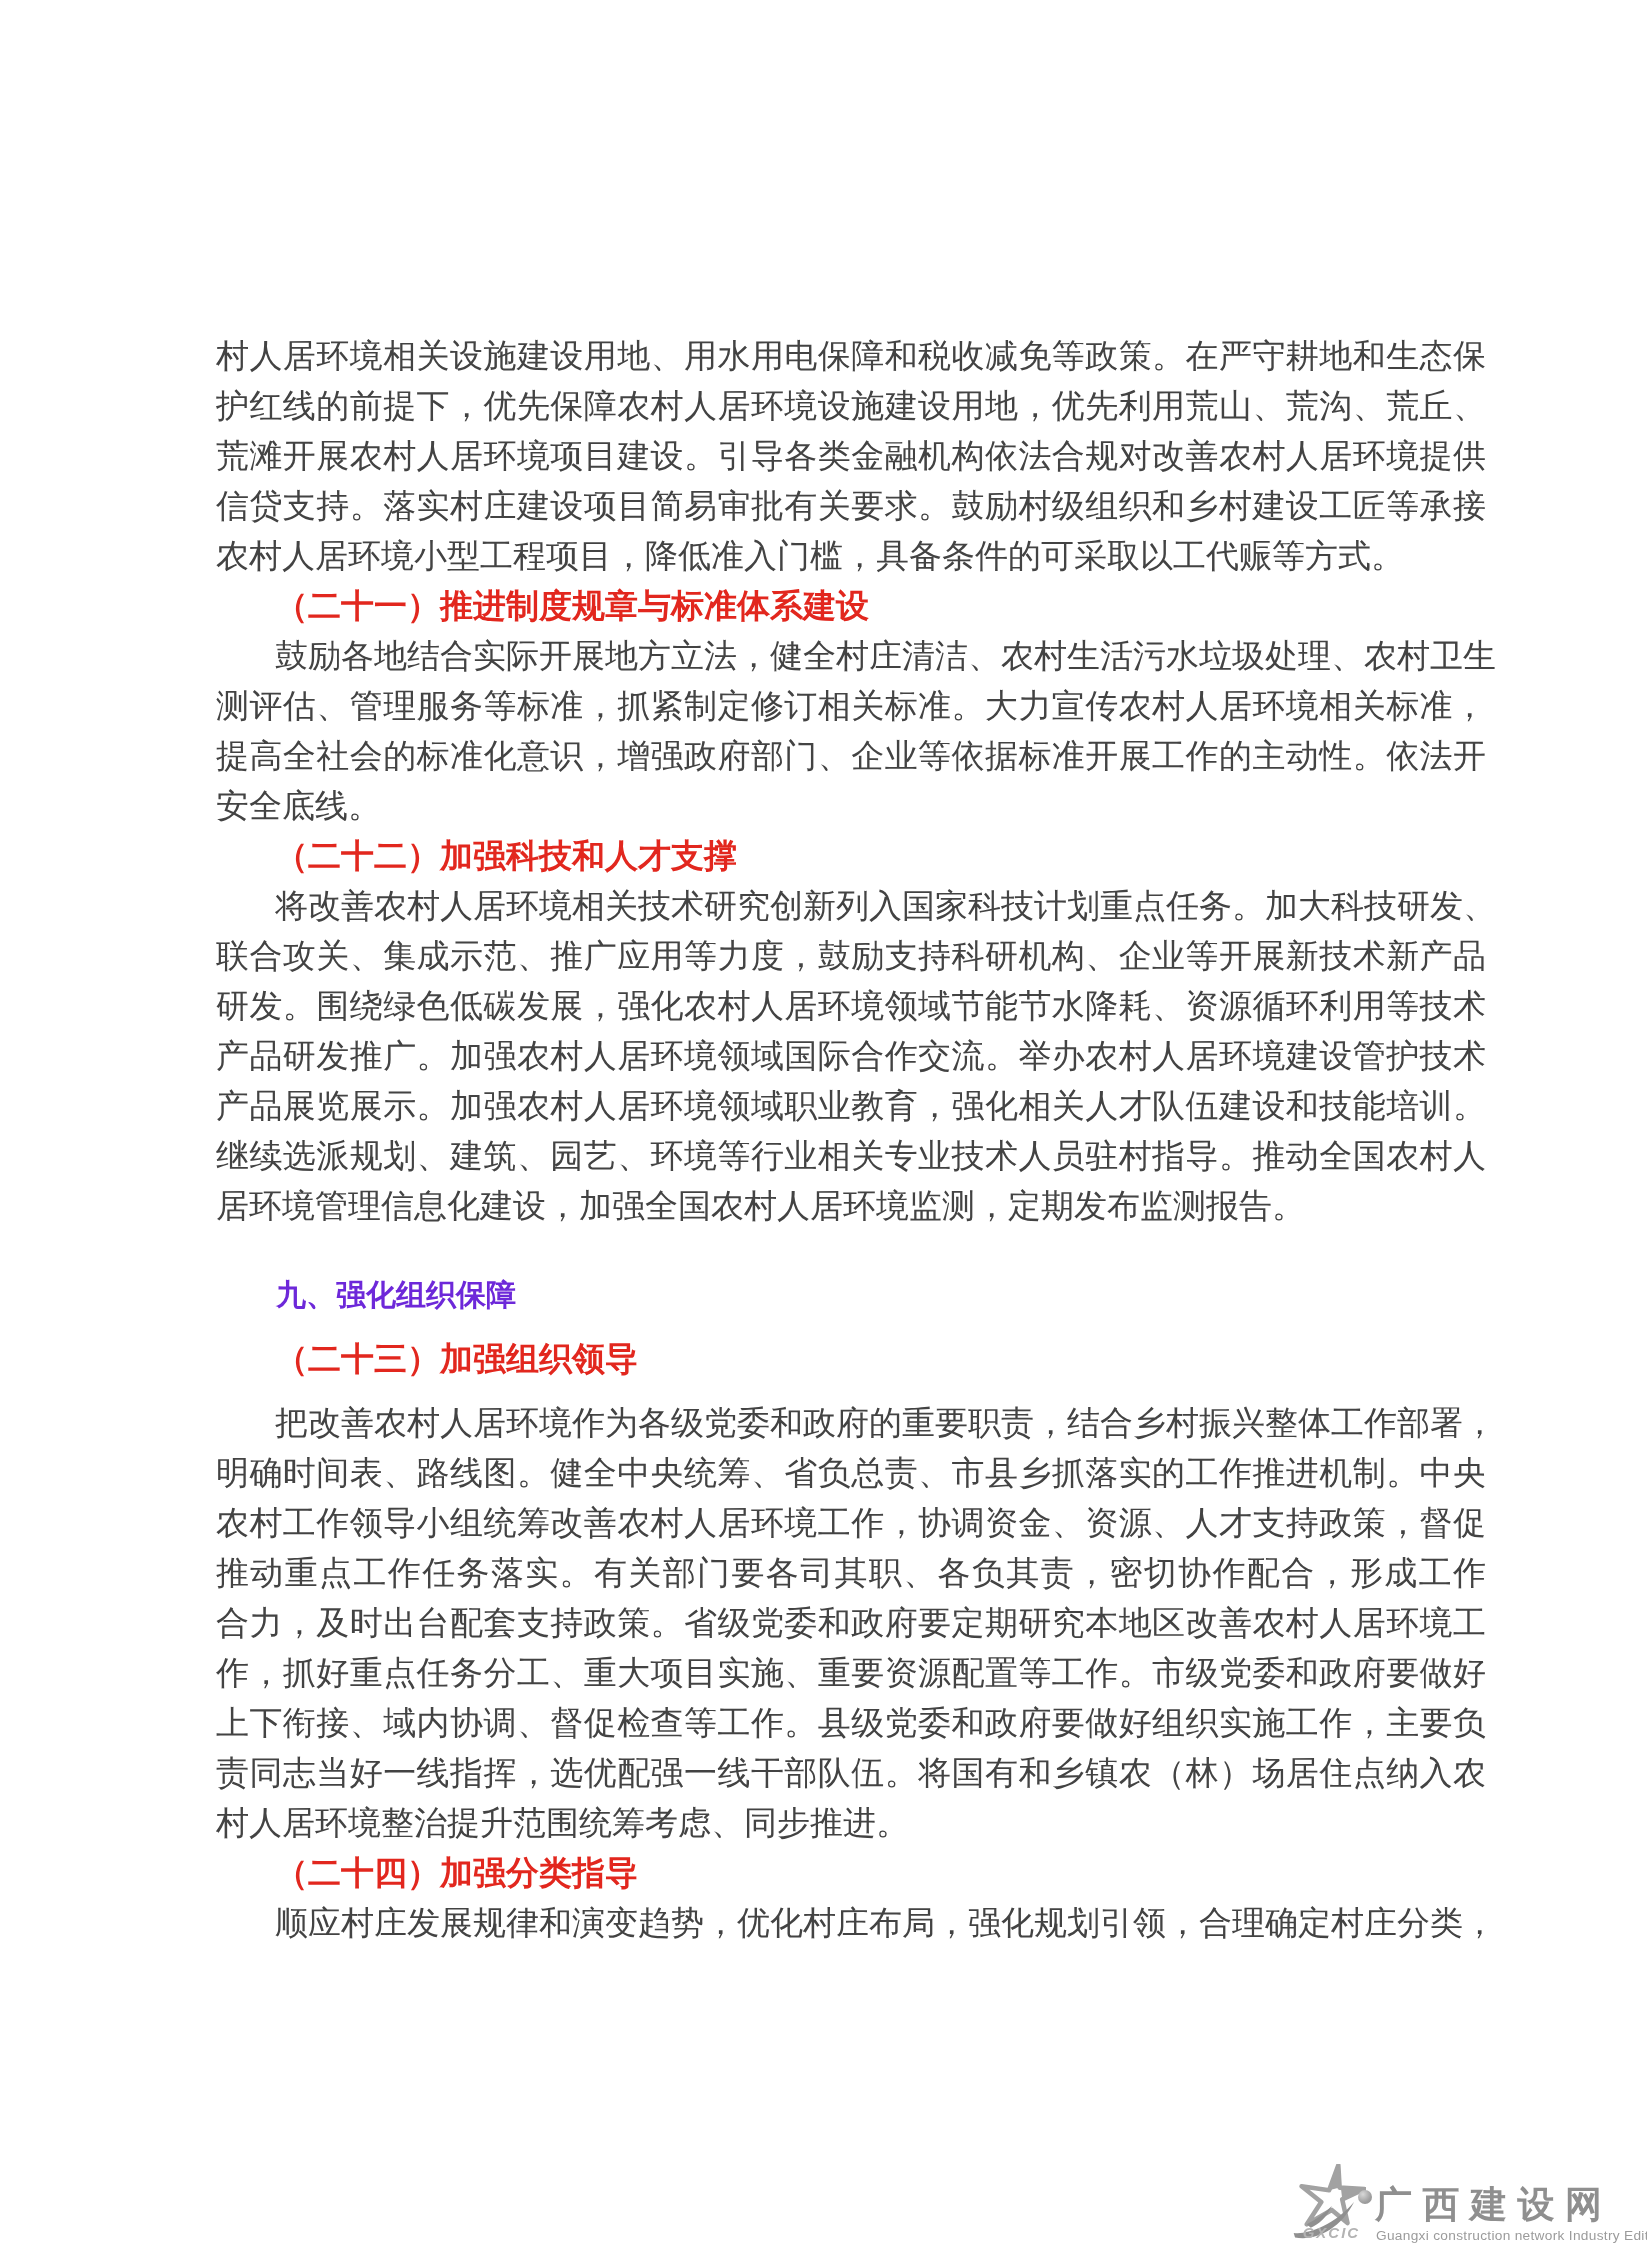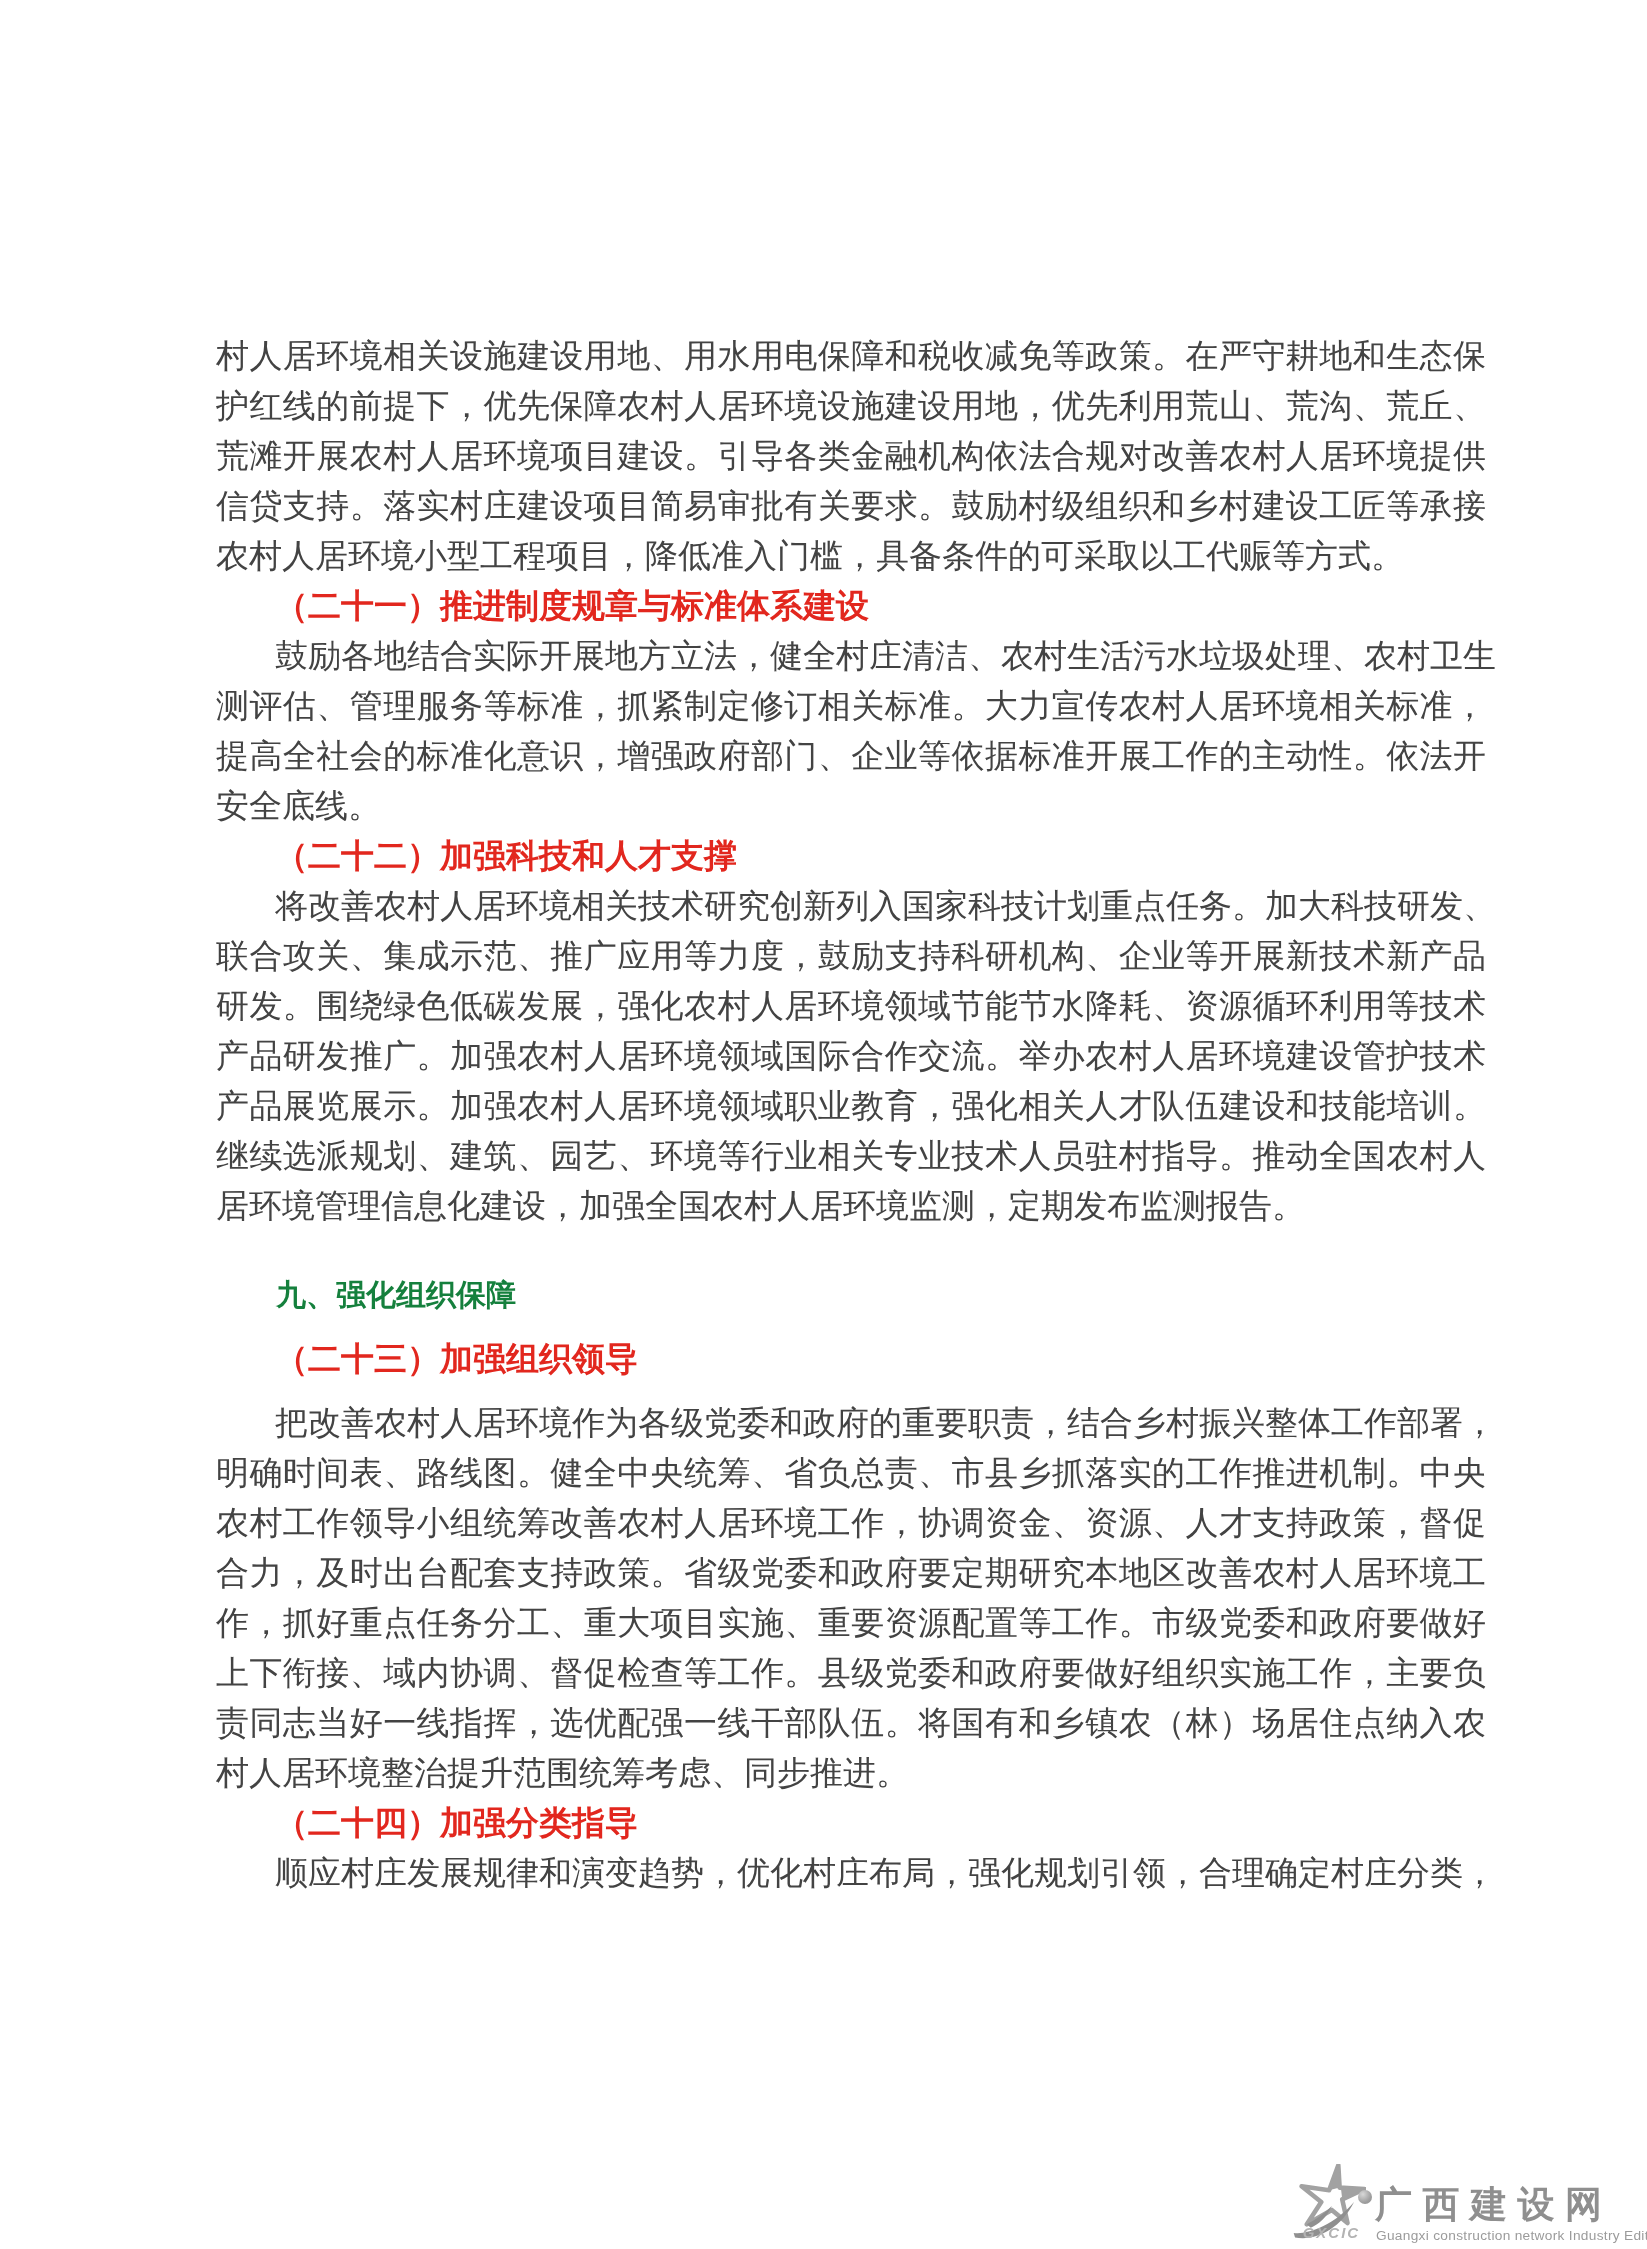--- a/index.html
+++ b/index.html
@@ -18,21 +18,21 @@
   }
   .line.last{text-align-last:left;}
   .line.indent{padding-left:59px;}
   .section-heading{
     height:50px;line-height:50px;font-size:33px;padding-left:59px;
     font-family:"Liberation Serif","DejaVu Serif",serif;
     font-weight:bold;color:#e2271e;white-space:nowrap;
   }
   .chapter-heading{
     height:50px;line-height:50px;font-size:30px;padding-left:60px;
-    font-weight:bold;color:#15803d;white-space:nowrap;
+    font-weight:bold;color:#6d28d9;white-space:nowrap;
     margin-top:39px;margin-bottom:13.7px;
   }
   .section-heading.after-chapter{margin-bottom:14px;}
   #watermark{
     position:absolute;left:1287px;top:2164px;width:353px;height:82px;
   }
   #wm-star{position:absolute;left:0;top:0;width:79px;height:82px;}
   #wm-ball{position:absolute;left:71px;top:26px;width:14.4px;height:14.4px;border-radius:50%;
     background:#a8a8a8;
     background:radial-gradient(circle at 35% 30%, #d8d8d8 0%, #a0a0a0 60%, #8c8c8c 100%);}
@@ -80,20 +80,21 @@
       <div class="line">产品展览展示。加强农村人居环境领域职业教育，强化相关人才队伍建设和技能培训。</div>
       <div class="line">继续选派规划、建筑、园艺、环境等行业相关专业技术人员驻村指导。推动全国农村人</div>
       <div class="line last">居环境管理信息化建设，加强全国农村人居环境监测，定期发布监测报告。</div>
     </div>
     <div class="chapter-heading">九、强化组织保障</div>
     <div class="section-heading after-chapter">（二十三）加强组织领导</div>
     <div>
       <div class="line indent">把改善农村人居环境作为各级党委和政府的重要职责，结合乡村振兴整体工作部署，</div>
       <div class="line">明确时间表、路线图。健全中央统筹、省负总责、市县乡抓落实的工作推进机制。中央</div>
       <div class="line">农村工作领导小组统筹改善农村人居环境工作，协调资金、资源、人才支持政策，督促</div>
+      <div class="line">推动重点工作任务落实。有关部门要各司其职、各负其责，密切协作配合，形成工作</div>
       <div class="line">合力，及时出台配套支持政策。省级党委和政府要定期研究本地区改善农村人居环境工</div>
       <div class="line">作，抓好重点任务分工、重大项目实施、重要资源配置等工作。市级党委和政府要做好</div>
       <div class="line">上下衔接、域内协调、督促检查等工作。县级党委和政府要做好组织实施工作，主要负</div>
       <div class="line">责同志当好一线指挥，选优配强一线干部队伍。将国有和乡镇农（林）场居住点纳入农</div>
       <div class="line last">村人居环境整治提升范围统筹考虑、同步推进。</div>
     </div>
     <div class="section-heading">（二十四）加强分类指导</div>
     <div>
       <div class="line indent">顺应村庄发展规律和演变趋势，优化村庄布局，强化规划引领，合理确定村庄分类，</div>
     </div>

